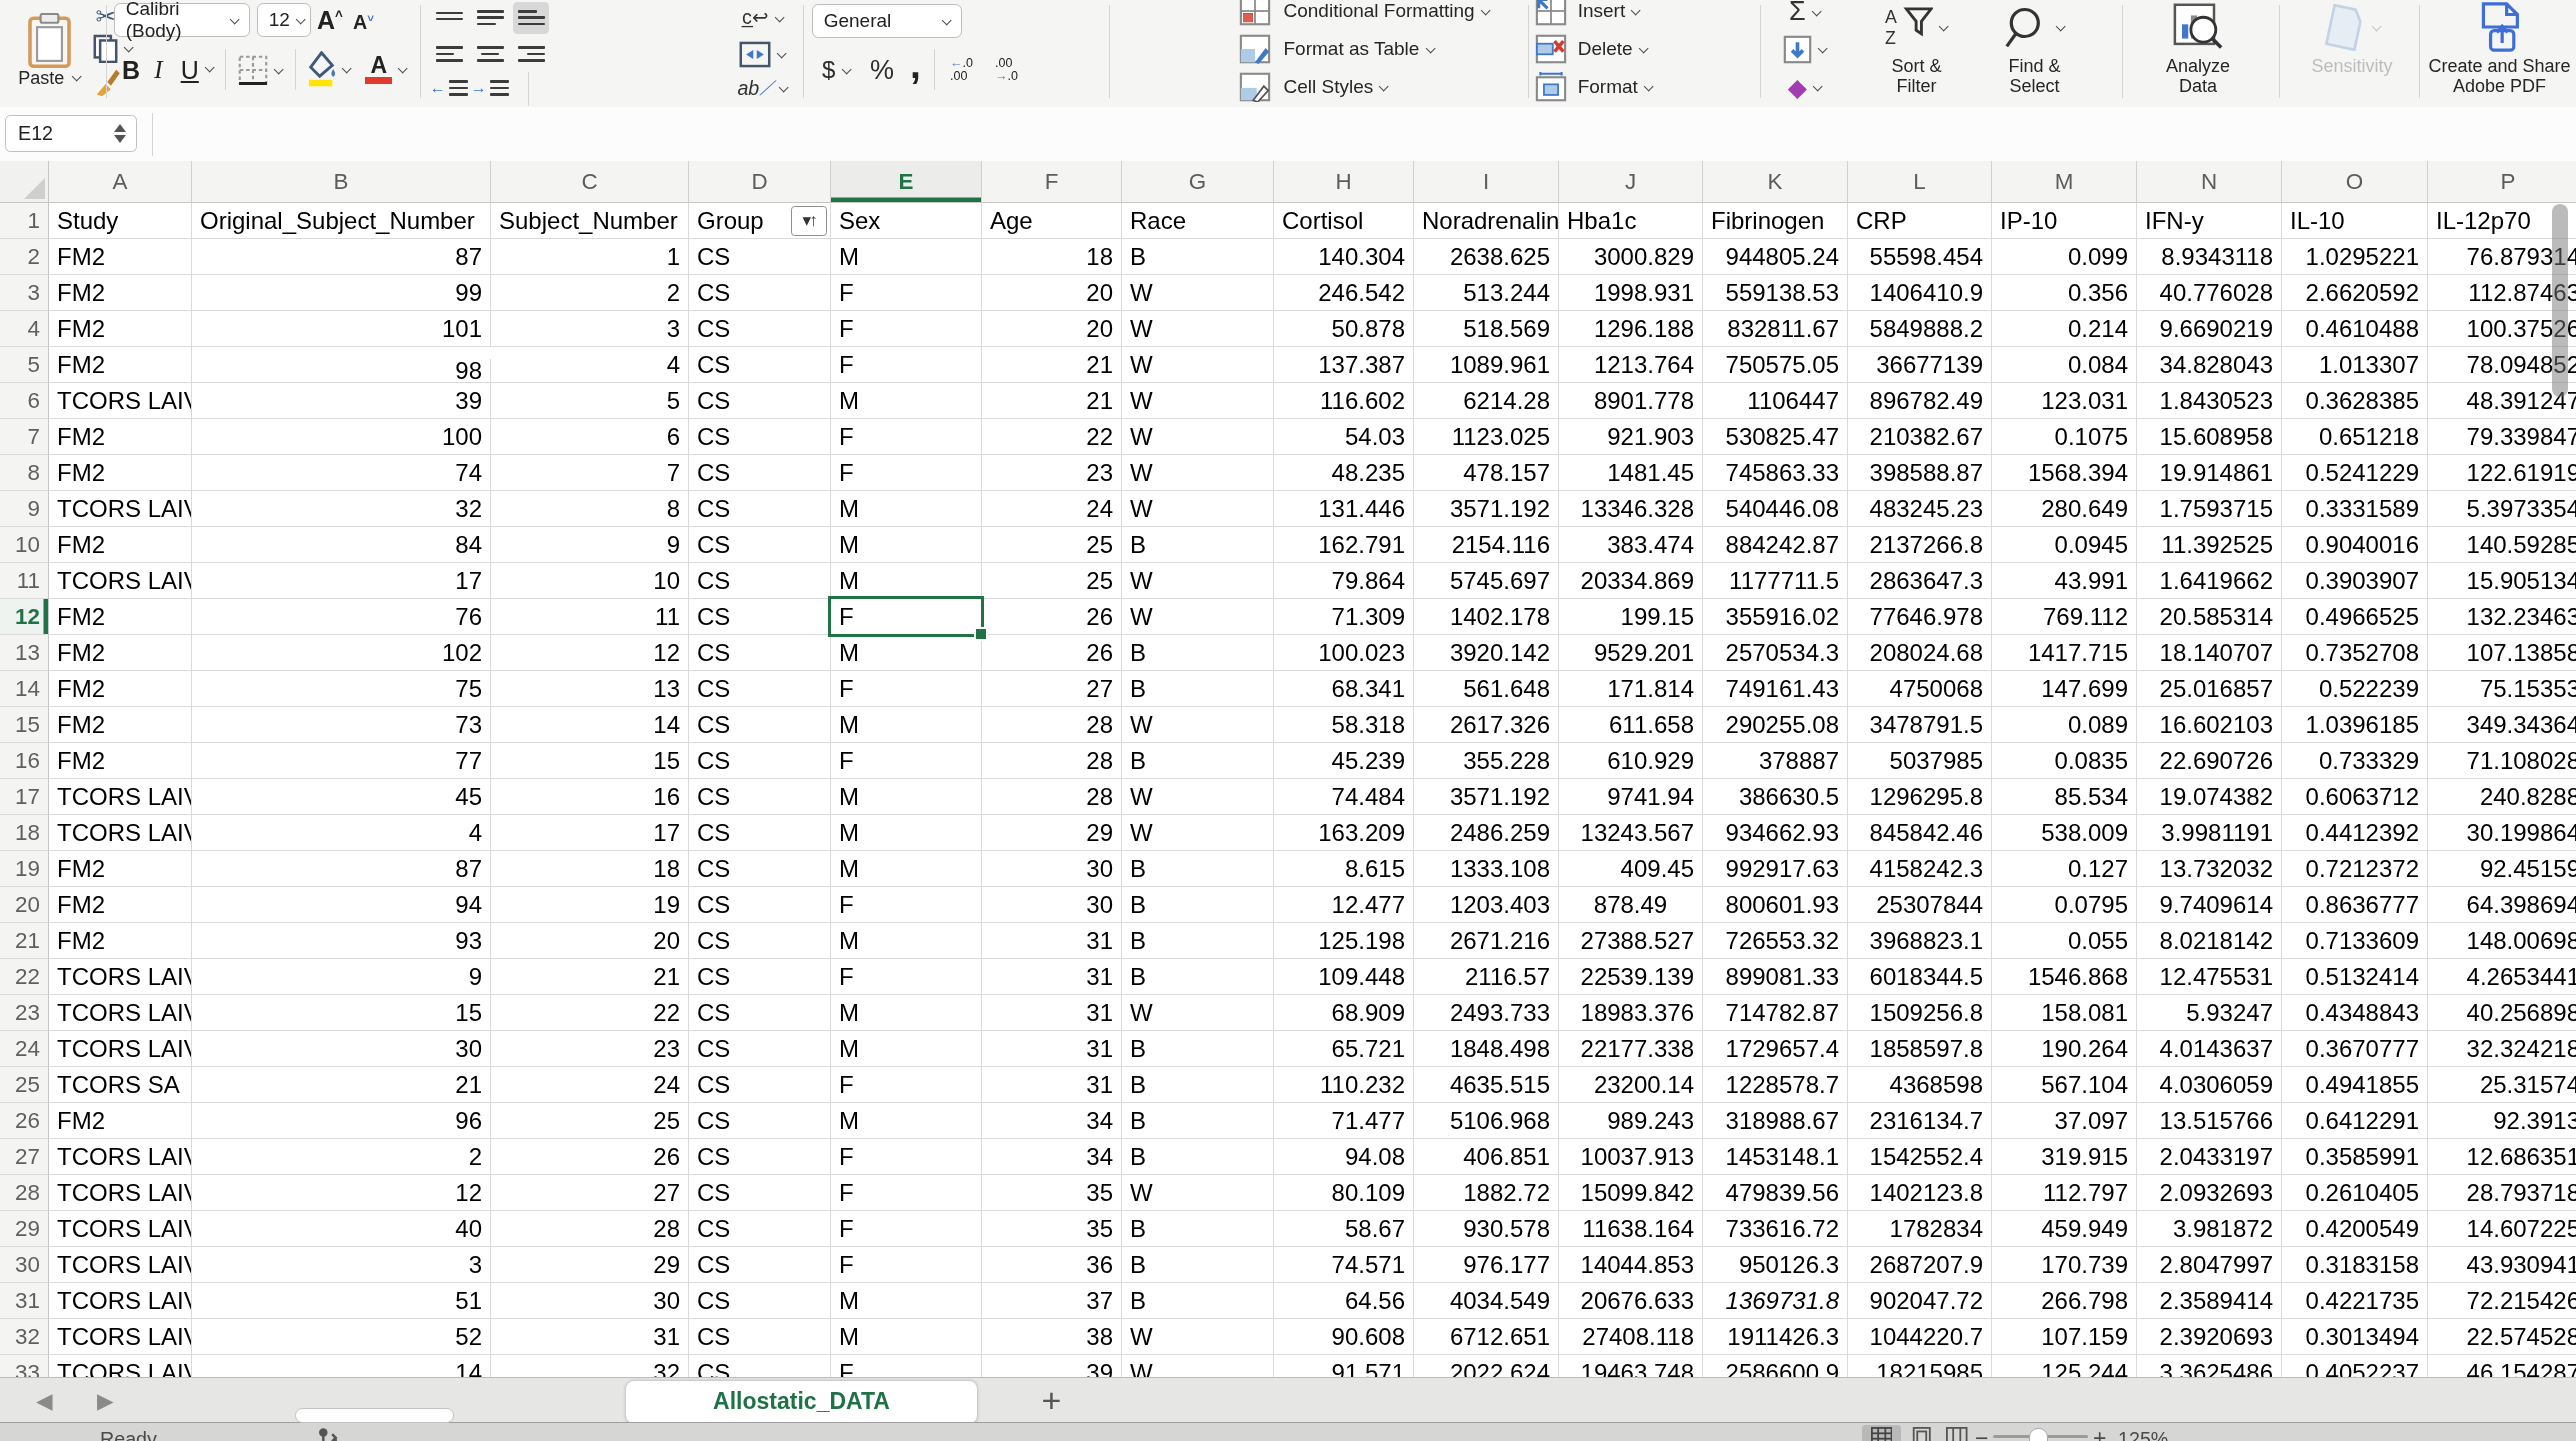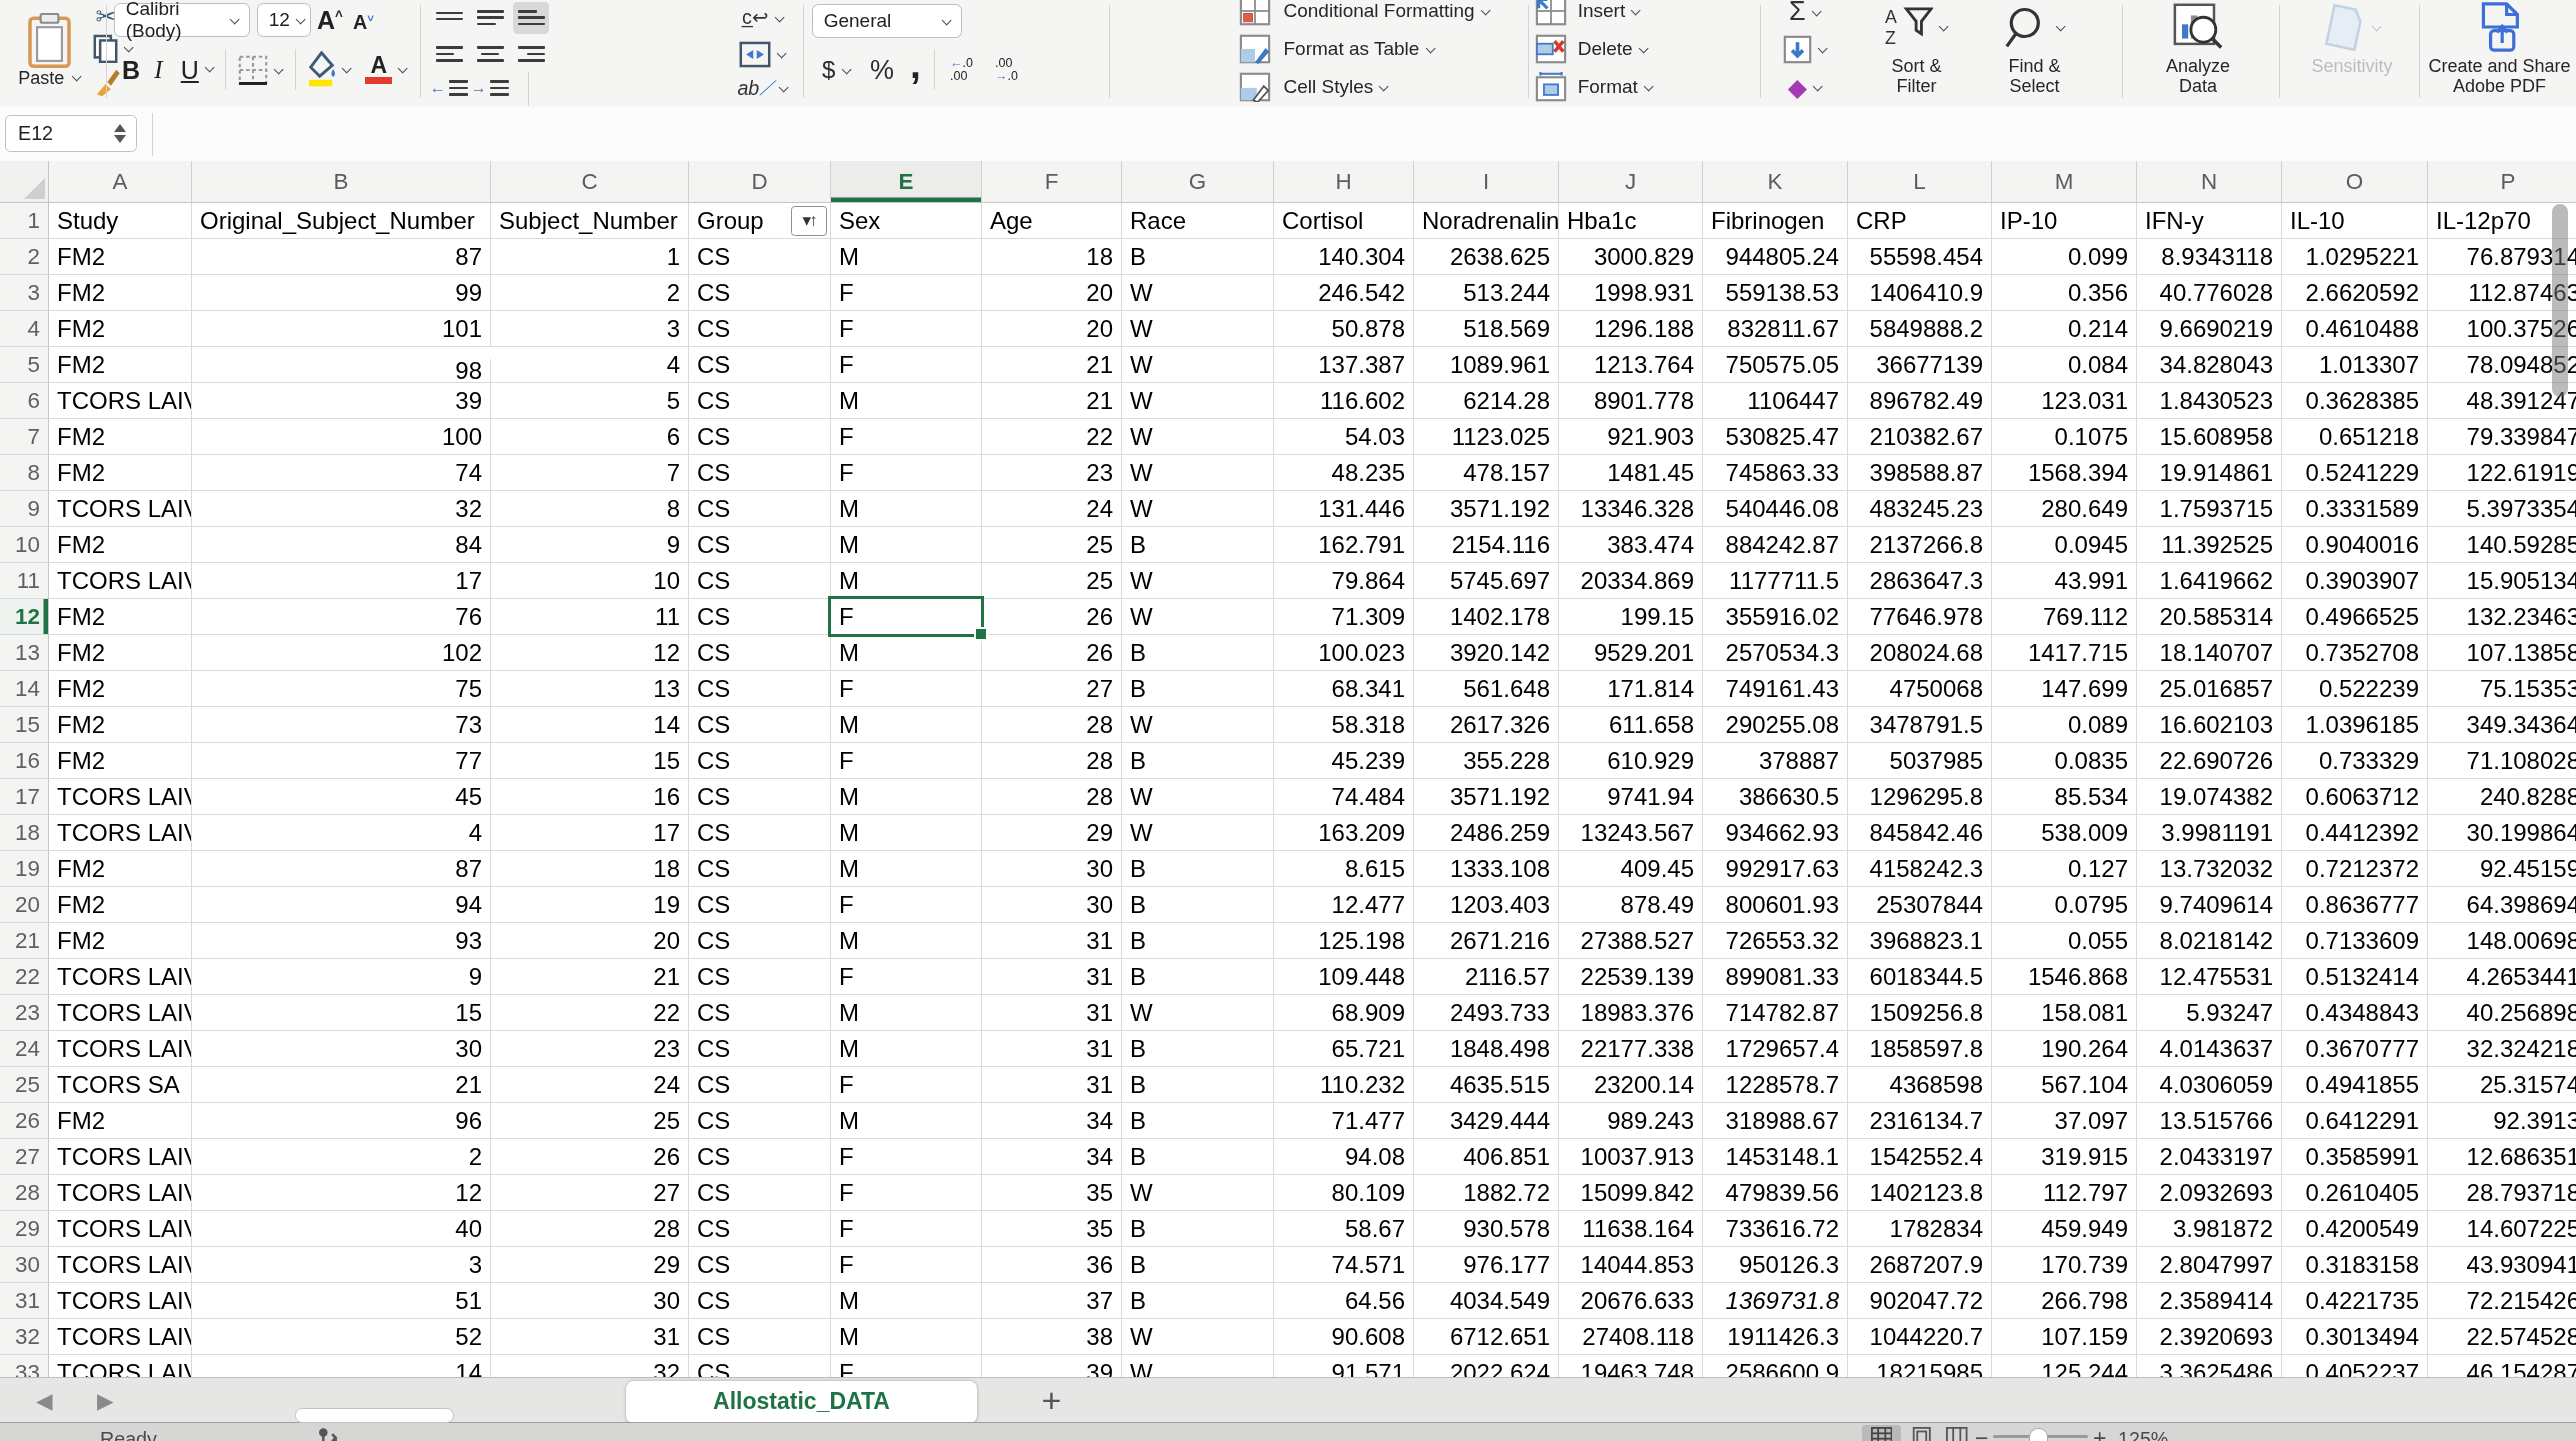--- a/index.html
+++ b/index.html
@@ -1442,21 +1442,21 @@
           </div>
           <div class="cell" style="width: 152px;">
             <span>B</span>
           </div>
           <div class="cell num" style="width: 140px;">
             <span>12.477</span>
           </div>
           <div class="cell num" style="width: 145px;">
             <span>1203.403</span>
           </div>
-          <div class="cell num" style="width: 144px;">
+          <div class="cell num" style="width: 144px; justify-content: center;">
             <span>878.49</span>
           </div>
           <div class="cell num" style="width: 145px;">
             <span>800601.93</span>
           </div>
           <div class="cell num" style="width: 144px;">
             <span>25307844</span>
           </div>
           <div class="cell num" style="width: 145px;">
             <span>0.0795</span>
@@ -1746,21 +1746,21 @@
           <div class="cell num" style="width: 140px;">
             <span>34</span>
           </div>
           <div class="cell" style="width: 152px;">
             <span>B</span>
           </div>
           <div class="cell num" style="width: 140px;">
             <span>71.477</span>
           </div>
           <div class="cell num" style="width: 145px;">
-            <span>3429.444</span>
+            <span>5106.968</span>
           </div>
           <div class="cell num" style="width: 144px;">
             <span>989.243</span>
           </div>
           <div class="cell num" style="width: 145px;">
             <span>318988.67</span>
           </div>
           <div class="cell num" style="width: 144px;">
             <span>2316134.7</span>
           </div>

